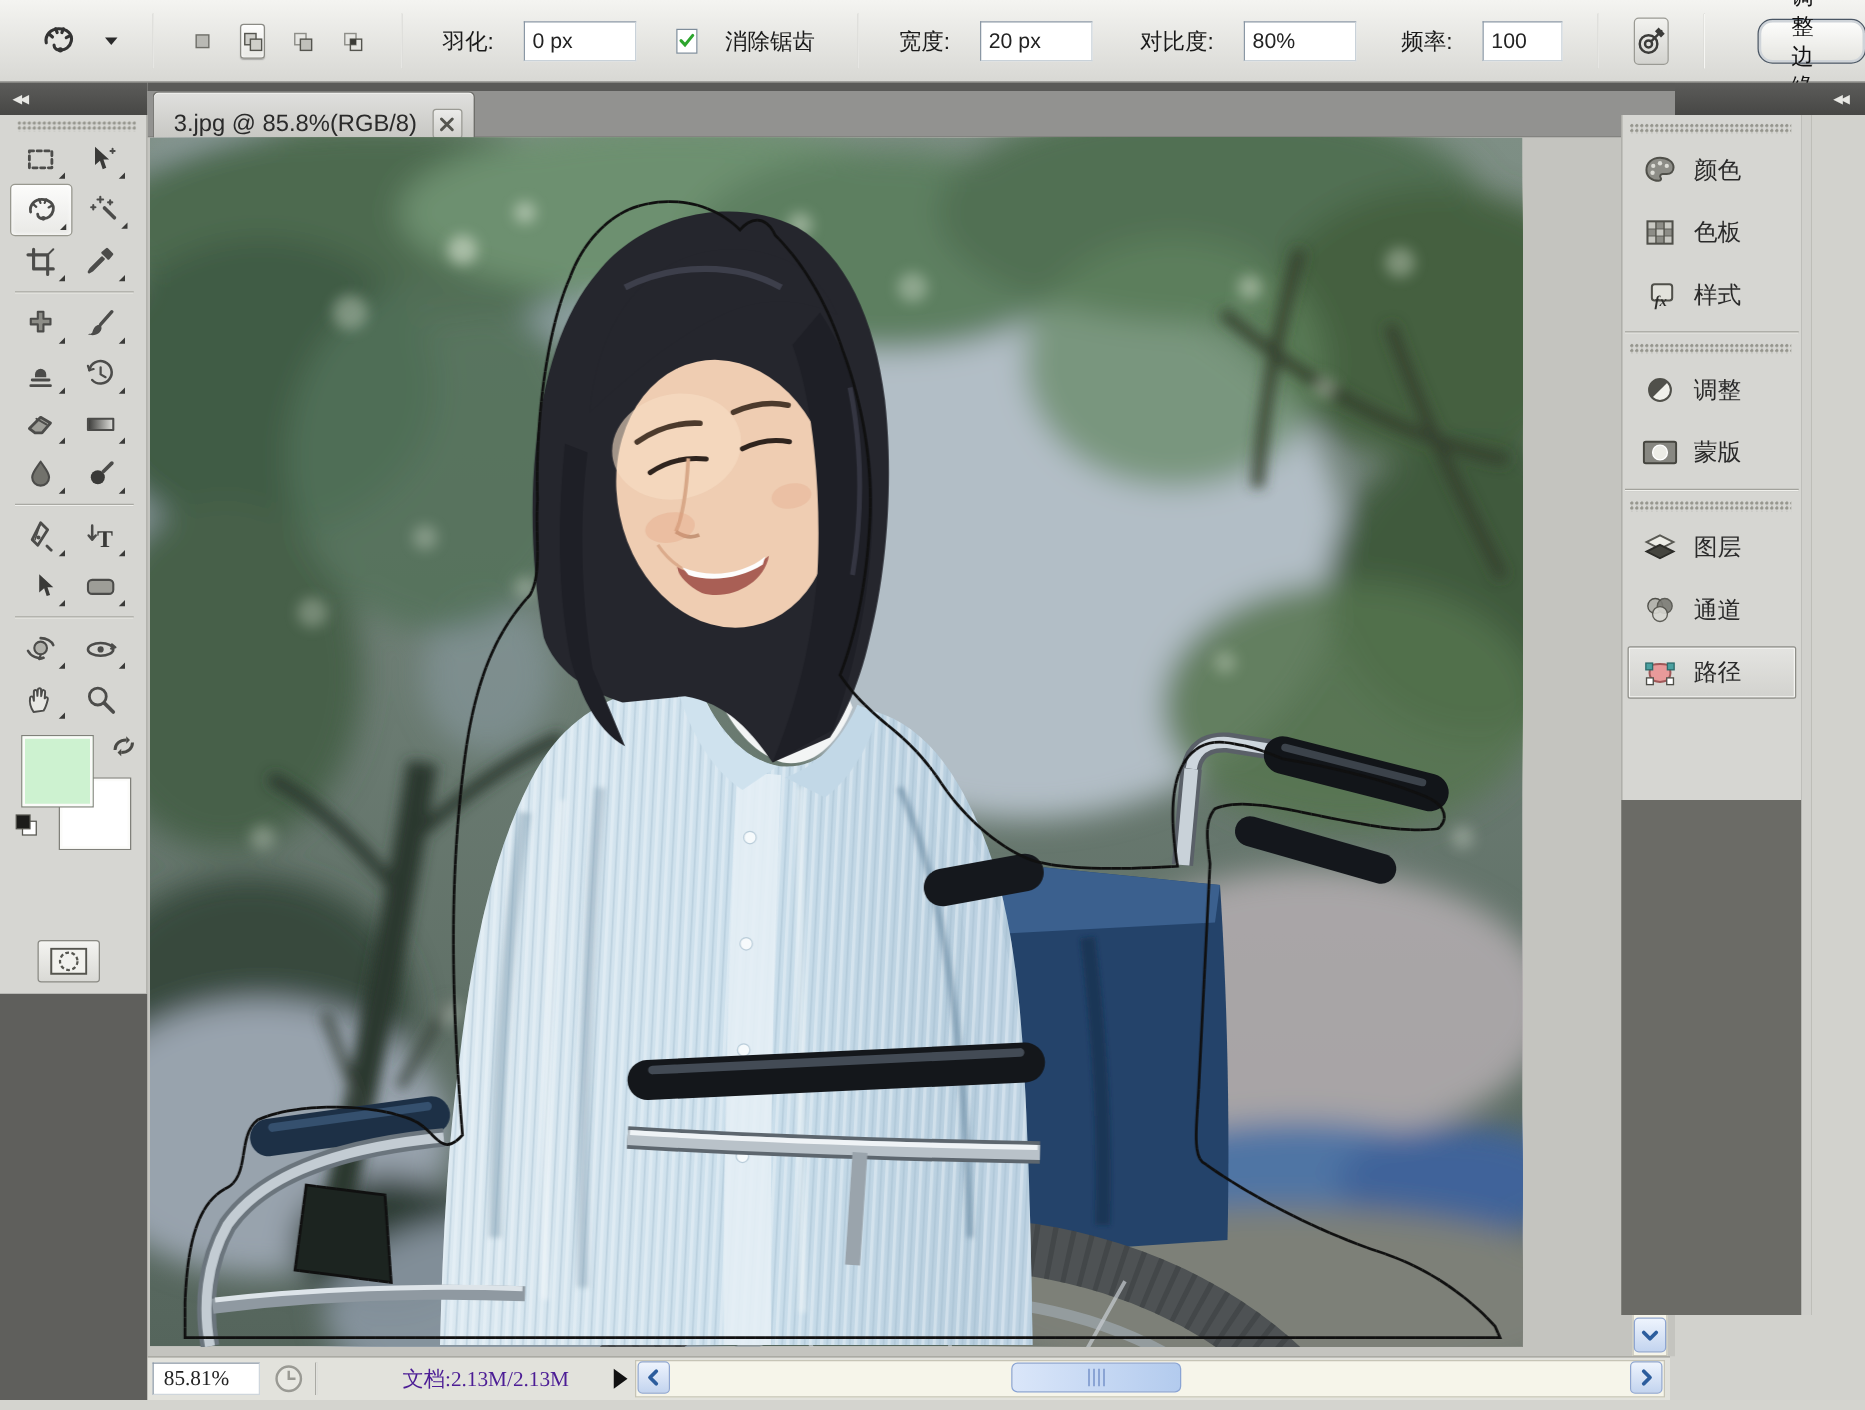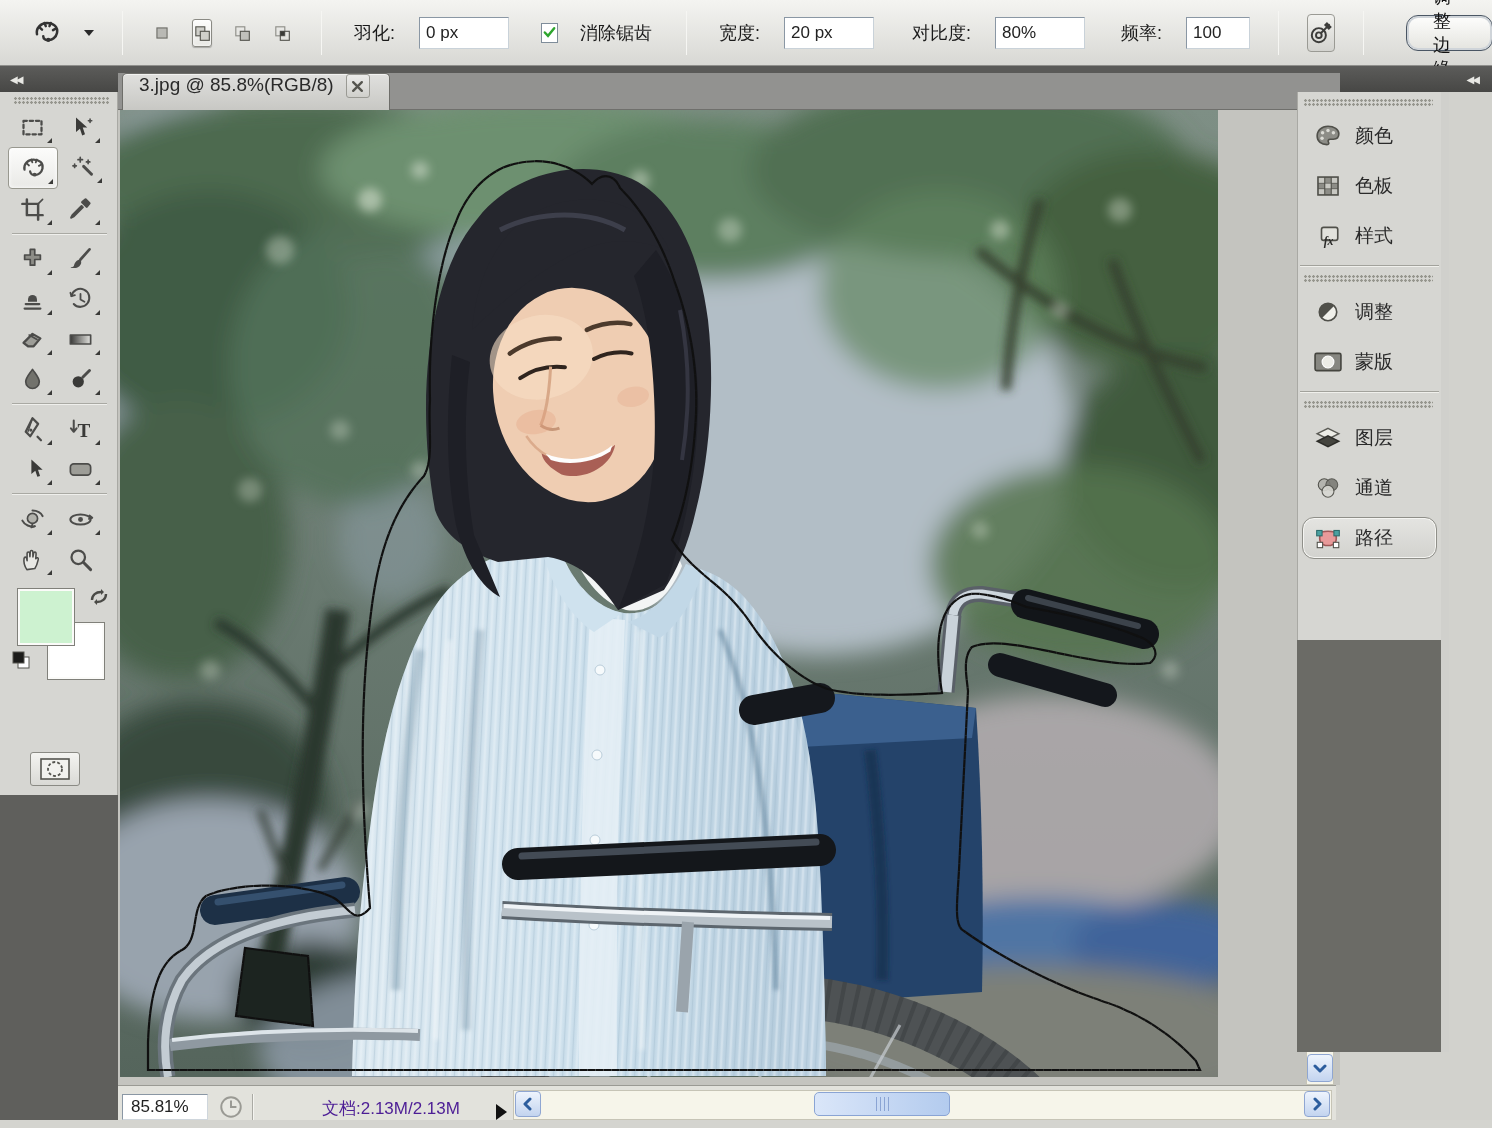--- a/index.html
+++ b/index.html
@@ -27,21 +27,21 @@
   .checkbox{width:18px;height:18px;background:#fff;border:1px solid #7f8d9a;display:flex;
     align-items:center;justify-content:center;margin-left:14px;}
   .bevel-btn{width:44px;height:36px;border:1px solid #9a9a94;border-radius:4px;
     background:linear-gradient(#f2f2ef,#d3d3cf);display:flex;align-items:center;justify-content:center;}
   #refine-edge{height:34px;padding:0 26px;border:1px solid #4a5664;border-radius:12px;
     background:linear-gradient(#fefefd,#e4e4df);box-shadow:0 0 0 2px #cfd4d9 inset;
     font-size:18px;color:#111;display:flex;align-items:center;margin-left:14px;}
   
   #tab-strip{left:118px;top:66px;width:1222px;height:44px;
     background:linear-gradient(#5a5a58 0 7px,#929290 7px);box-sizing:border-box;border-bottom:1px solid #6f6f6c;}
-  #doc-tab{position:absolute;left:4px;top:7px;height:37px;display:flex;align-items:flex-start;padding:0 19px 0 16px;
+  #doc-tab{position:absolute;left:4px;top:7px;height:37px;display:flex;align-items:flex-end;padding:0 9px 0 16px;
     background:linear-gradient(#e0e0de,#c7c7c3);border:1px solid #6e6e6a;border-bottom:none;
     border-radius:5px 5px 0 0;box-shadow:inset 0 1px 0 #f2f2f0;}
   #doc-tab .title{font-size:19px;color:#2a2a2a;}
   .tab-close{width:22px;height:22px;margin-left:12px;border:1px solid #9a9a94;border-radius:3px;
     background:linear-gradient(#ececea,#cfcfcb);display:flex;align-items:center;justify-content:center;}
   .collapse-header{background:linear-gradient(#5c5c5a,#474745);color:#e8e8e4;font-size:10px;
     letter-spacing:-2px;display:flex;align-items:center;}
   #left-collapse{left:0;top:66px;width:118px;height:26px;justify-content:flex-start;padding-left:10px;box-sizing:border-box;}
   #right-collapse{left:1340px;top:66px;width:152px;height:26px;justify-content:flex-end;padding-right:14px;box-sizing:border-box;}
   
@@ -76,38 +76,38 @@
     border:1px solid #c6c4b6;box-sizing:border-box;}
   .sb-btn{position:absolute;width:26px;height:28px;border:1px solid #8fa6d2;border-radius:4px;
     background:linear-gradient(#eef4fd,#c3d4ef);display:flex;align-items:center;justify-content:center;box-sizing:border-box;}
   .sb-btn svg{width:14px;height:14px;stroke:#2c5d9d;stroke-width:3;fill:none;stroke-linecap:round;stroke-linejoin:round;}
   .sb-thumb{position:absolute;border:1px solid #8aa4d4;border-radius:5px;
     background:linear-gradient(90deg,#dae6f9,#b3cbee);box-sizing:border-box;}
   .sb-thumb .grip{position:absolute;left:50%;top:50%;transform:translate(-50%,-50%);
     background-image:repeating-linear-gradient(#8aa4d4 0 1.5px,transparent 1.5px 4px);}
   
   #status-bar{position:absolute;left:0px;top:975px;width:1218px;height:35px;background:#e2e2dc;
-    border-top:1px solid #9a9a94;box-sizing:border-box;display:flex;align-items:flex-end;}
+    border-top:1px solid #9a9a94;box-sizing:border-box;display:flex;align-items:center;font-family:Liberation Serif, serif;}
   #zoom-box{width:86px;height:26px;background:#fff;border:1px solid;border-color:#8a97a4 #cfd6dc #cfd6dc #8a97a4;
     margin-left:4px;display:flex;align-items:center;padding-left:8px;font-size:17px;color:#222;box-sizing:border-box;}
   .sb-sep{width:1px;height:26px;background:#aaaaa4;border-right:1px solid #f4f4f0;margin:0 8px;}
   #doc-info{font-size:17px;color:#4c1d95;margin:0 30px 0 60px;white-space:nowrap;}
   .tri-right{width:0;height:0;border-top:8px solid transparent;border-bottom:8px solid transparent;
     border-left:11px solid #111;margin:0 6px;}
   #hscroll{position:relative;height:28px;flex:1;background:#f6f5ea;border:1px solid #c6c4b6;margin-right:4px;}
   
   #right-panel{left:1297px;top:92px;width:152px;height:960px;background:#6b6b66;border-right:8px solid #d0d0cc;box-sizing:border-box;}
   #right-inner{position:absolute;left:0;top:0;width:144px;height:548px;background:#d6d6d2;
     border-left:1px solid #a9a9a4;box-sizing:border-box;padding-top:2px;}
   .pgroup-sep{height:1px;background:#a2a29c;border-bottom:1px solid #f0f0ec;margin:8px 2px;}
   .panel-btn{display:flex;align-items:center;height:40px;margin:8px 4px;padding-left:10px;border:1px solid transparent;}
   .panel-btn .icon{width:30px;height:26px;display:flex;align-items:center;justify-content:center;margin-right:12px;}
   .panel-btn .lbl{font-size:19px;color:#2a2a2a;}
   .panel-btn.active{background:linear-gradient(#e4e4e1,#d2d2ce);border:1px solid #8f8f89;
-    border-radius:12px;box-shadow:inset 0 0 0 1px #f5f5f2;}
+    border-radius:2px;box-shadow:inset 0 0 0 1px #f5f5f2;}
   #bottom-strip{left:0;top:1120px;width:1492px;height:8px;background:#d4d4cf;}
 </style>
 </head>
 <body>
 
 <div id="options-bar" class="abs">
   <div class="grip-v"></div>
   <div class="tool-thumb">
     <svg viewBox="0 0 24 24" width="30" height="30" style="stroke:#333;fill:none;stroke-width:2;stroke-linecap:round">
       <path d="M4 13c-1-5 3-9 8-9s9 3 8 8c-.7 3.5-4 6-7 5.5"></path>

